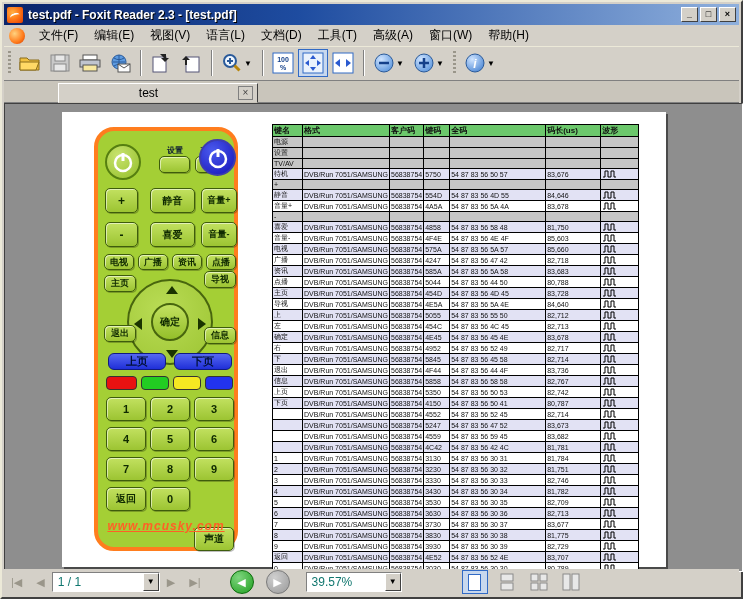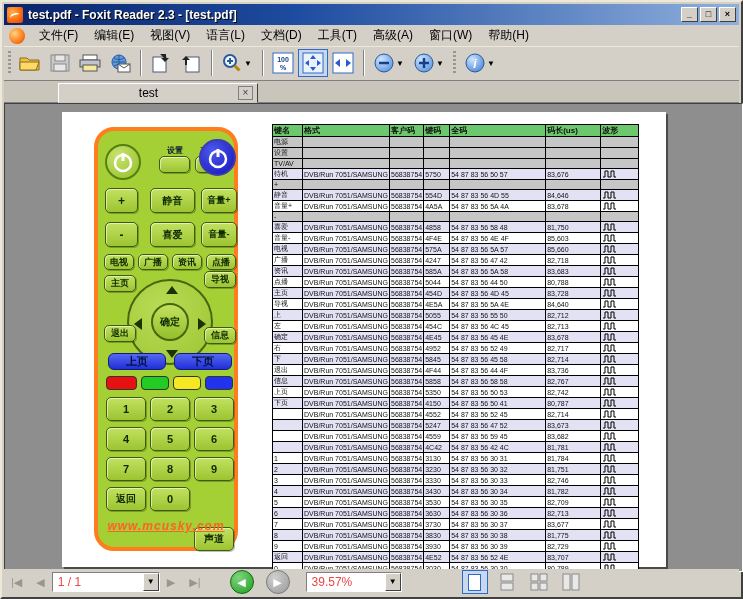--- a/index.html
+++ b/index.html
@@ -95,21 +95,21 @@
   tr.rw td { background:#ffffff; }
   td.wavecell { text-align:left; }
 
   
   .statusbar { position:absolute; left:2px; bottom:2px; right:2px; height:26px; background:#d4d0c8;
     display:flex; align-items:center; font-size:12px; }
   .sb-ready { width:145px; padding-left:8px; }
   .navtri { font-size:11px; color:#9a968a; margin:0 7px; }
   .combo { height:20px; background:#fff; border:1px solid; border-color:#808080 #fff #fff #808080;
     display:flex; align-items:center; }
-  .combo .cval { flex:1; padding-left:5px; font-size:12px; color:#ef4444; }
+  .combo .cval { flex:1; padding-left:5px; font-size:12px; color:#0f766e; }
   .combo .cdd { width:16px; height:18px; background:#d4d0c8; border:1px solid;
     border-color:#fff #404040 #404040 #fff; font-size:8px; text-align:center; line-height:16px; }
   .circbtn { width:24px; height:24px; border-radius:50%; margin:0 6px;
     display:flex; align-items:center; justify-content:center; color:#fff; font-size:11px; font-weight:bold; }
   .circ-green { background:radial-gradient(circle at 35% 30%,#7fd67f,#1f9e1f); border:1px solid #0c6b0c; }
   .circ-gray  { background:radial-gradient(circle at 35% 30%,#cfcfcf,#9a9a9a); border:1px solid #7a7a7a; }
   .laybtn { width:26px; height:24px; margin-left:6px; display:flex; align-items:center; justify-content:center;
     border:1px solid transparent; }
   .laybtn.sel { border-color:#316ac5; background:#c8d8ee; }
   .lay-rect { border:1px solid #8a8a8a; background:#e8e8e8; }

